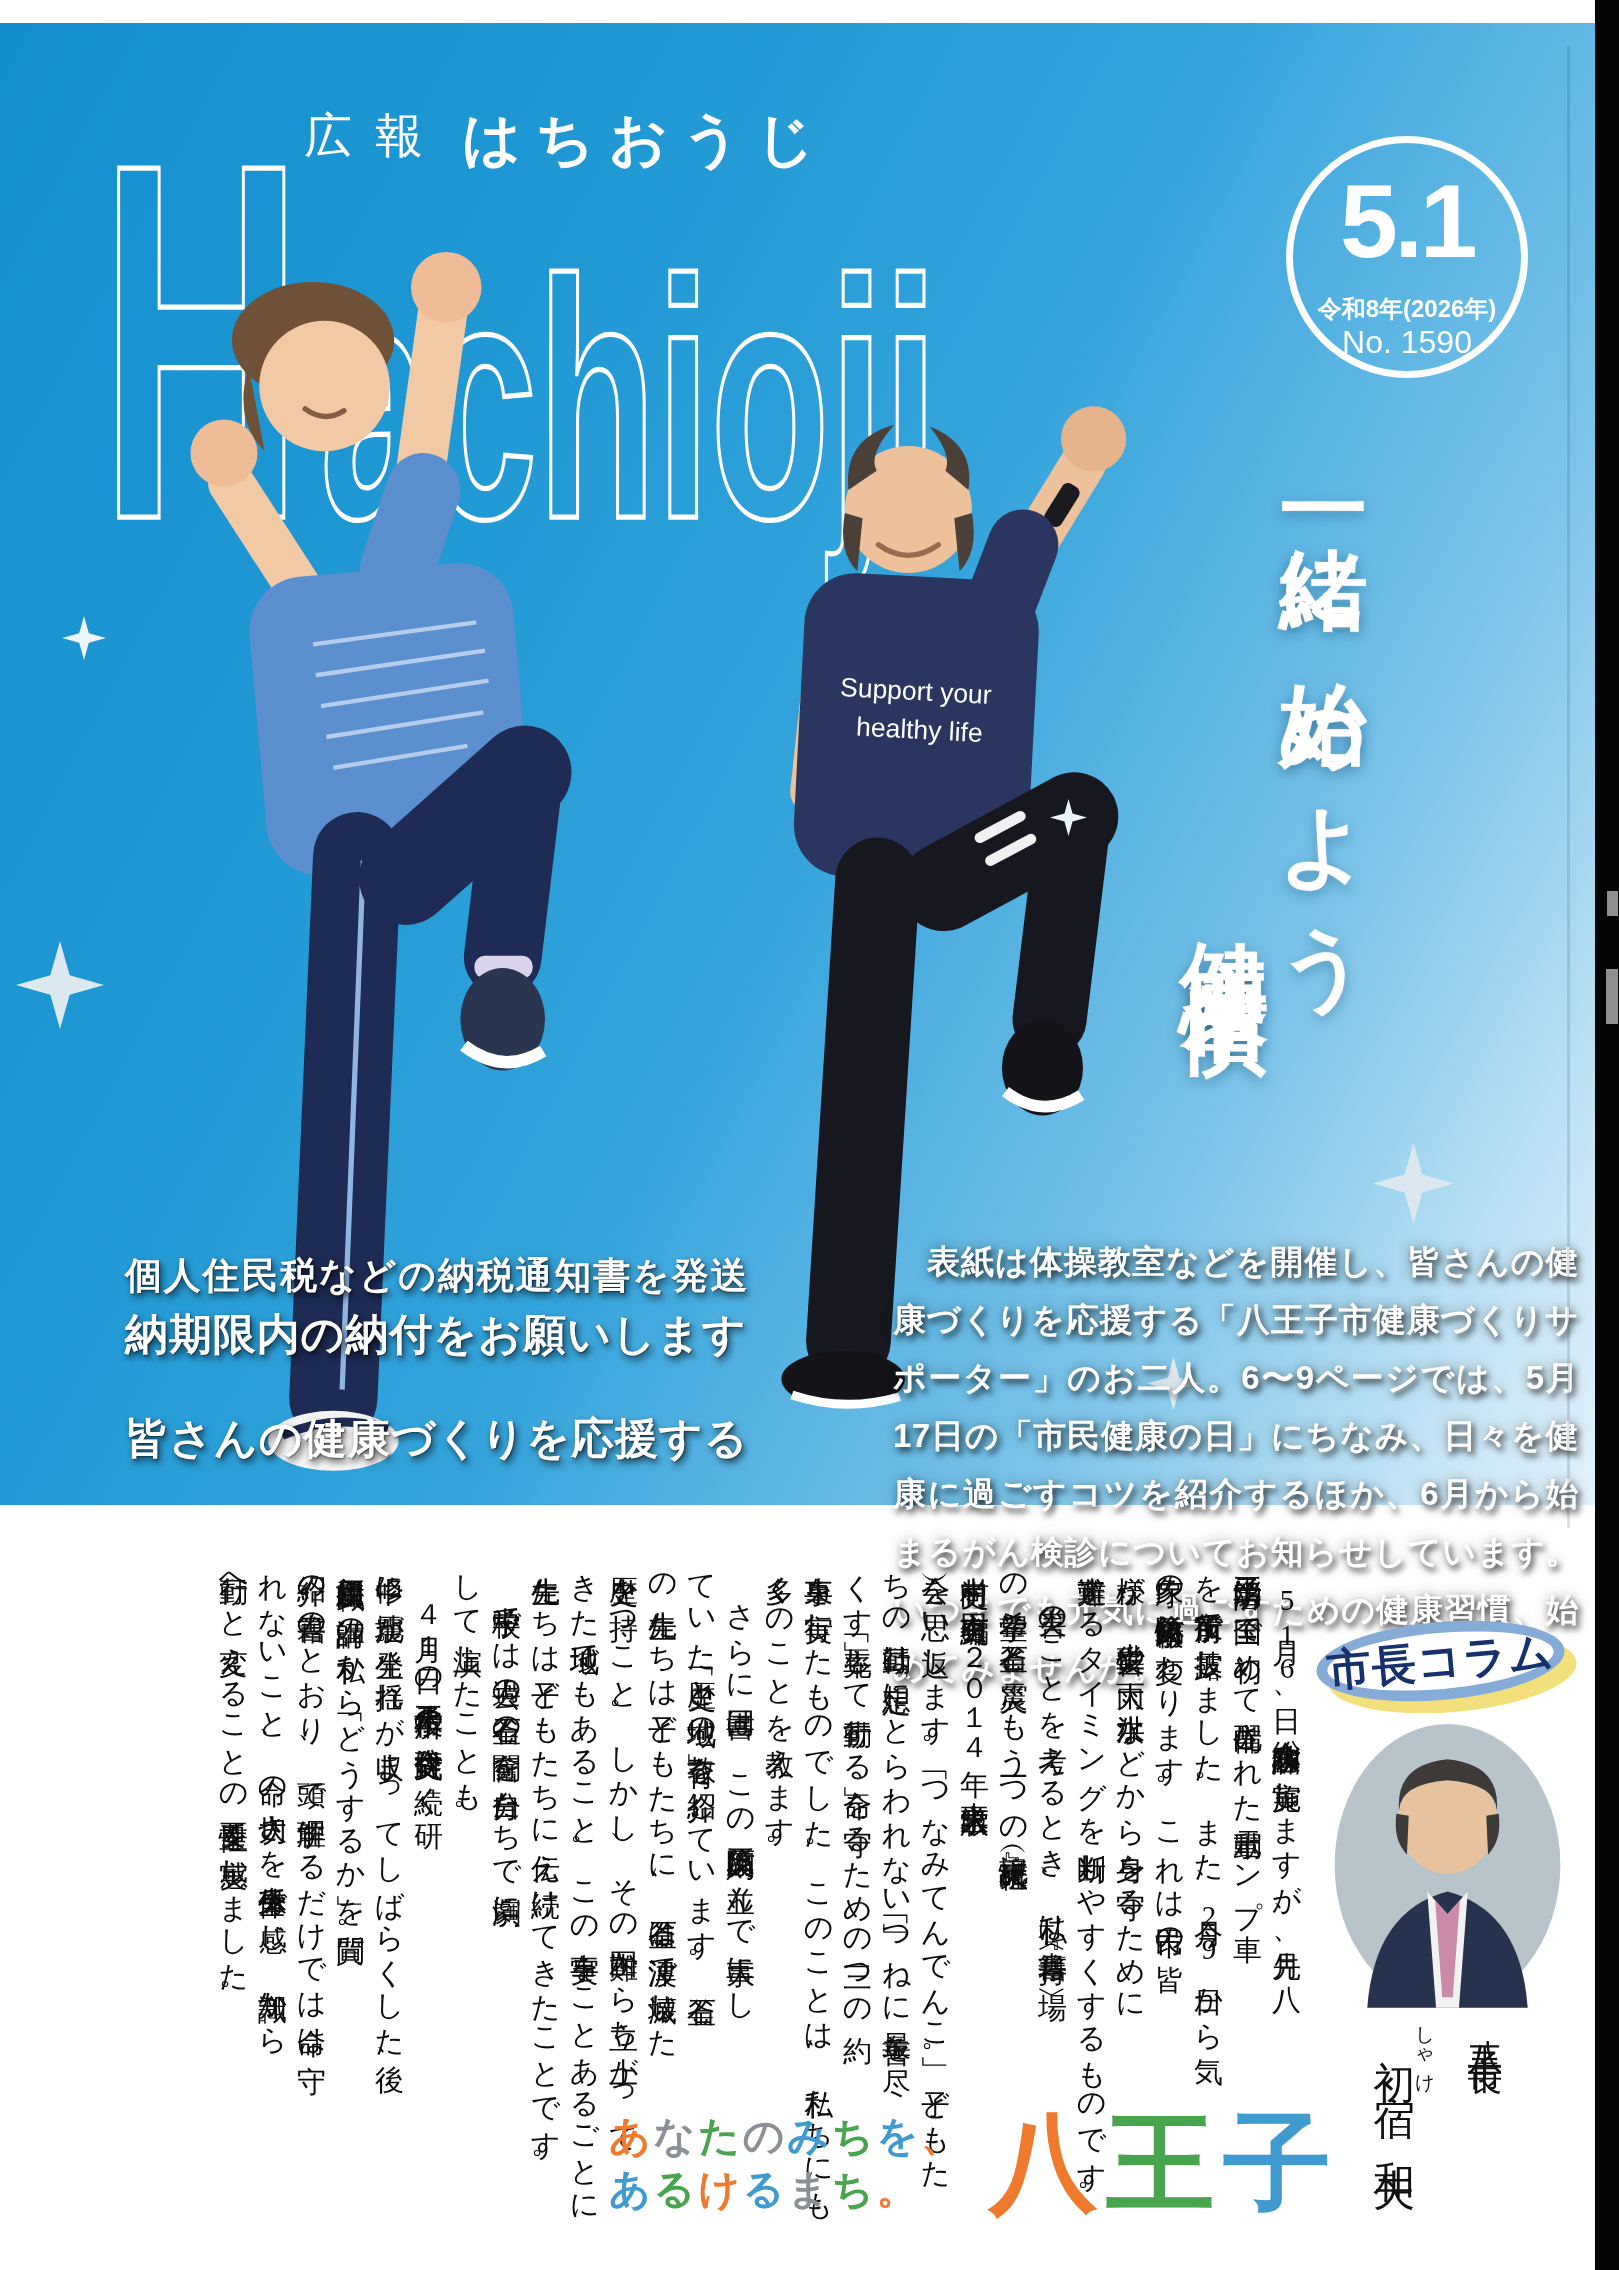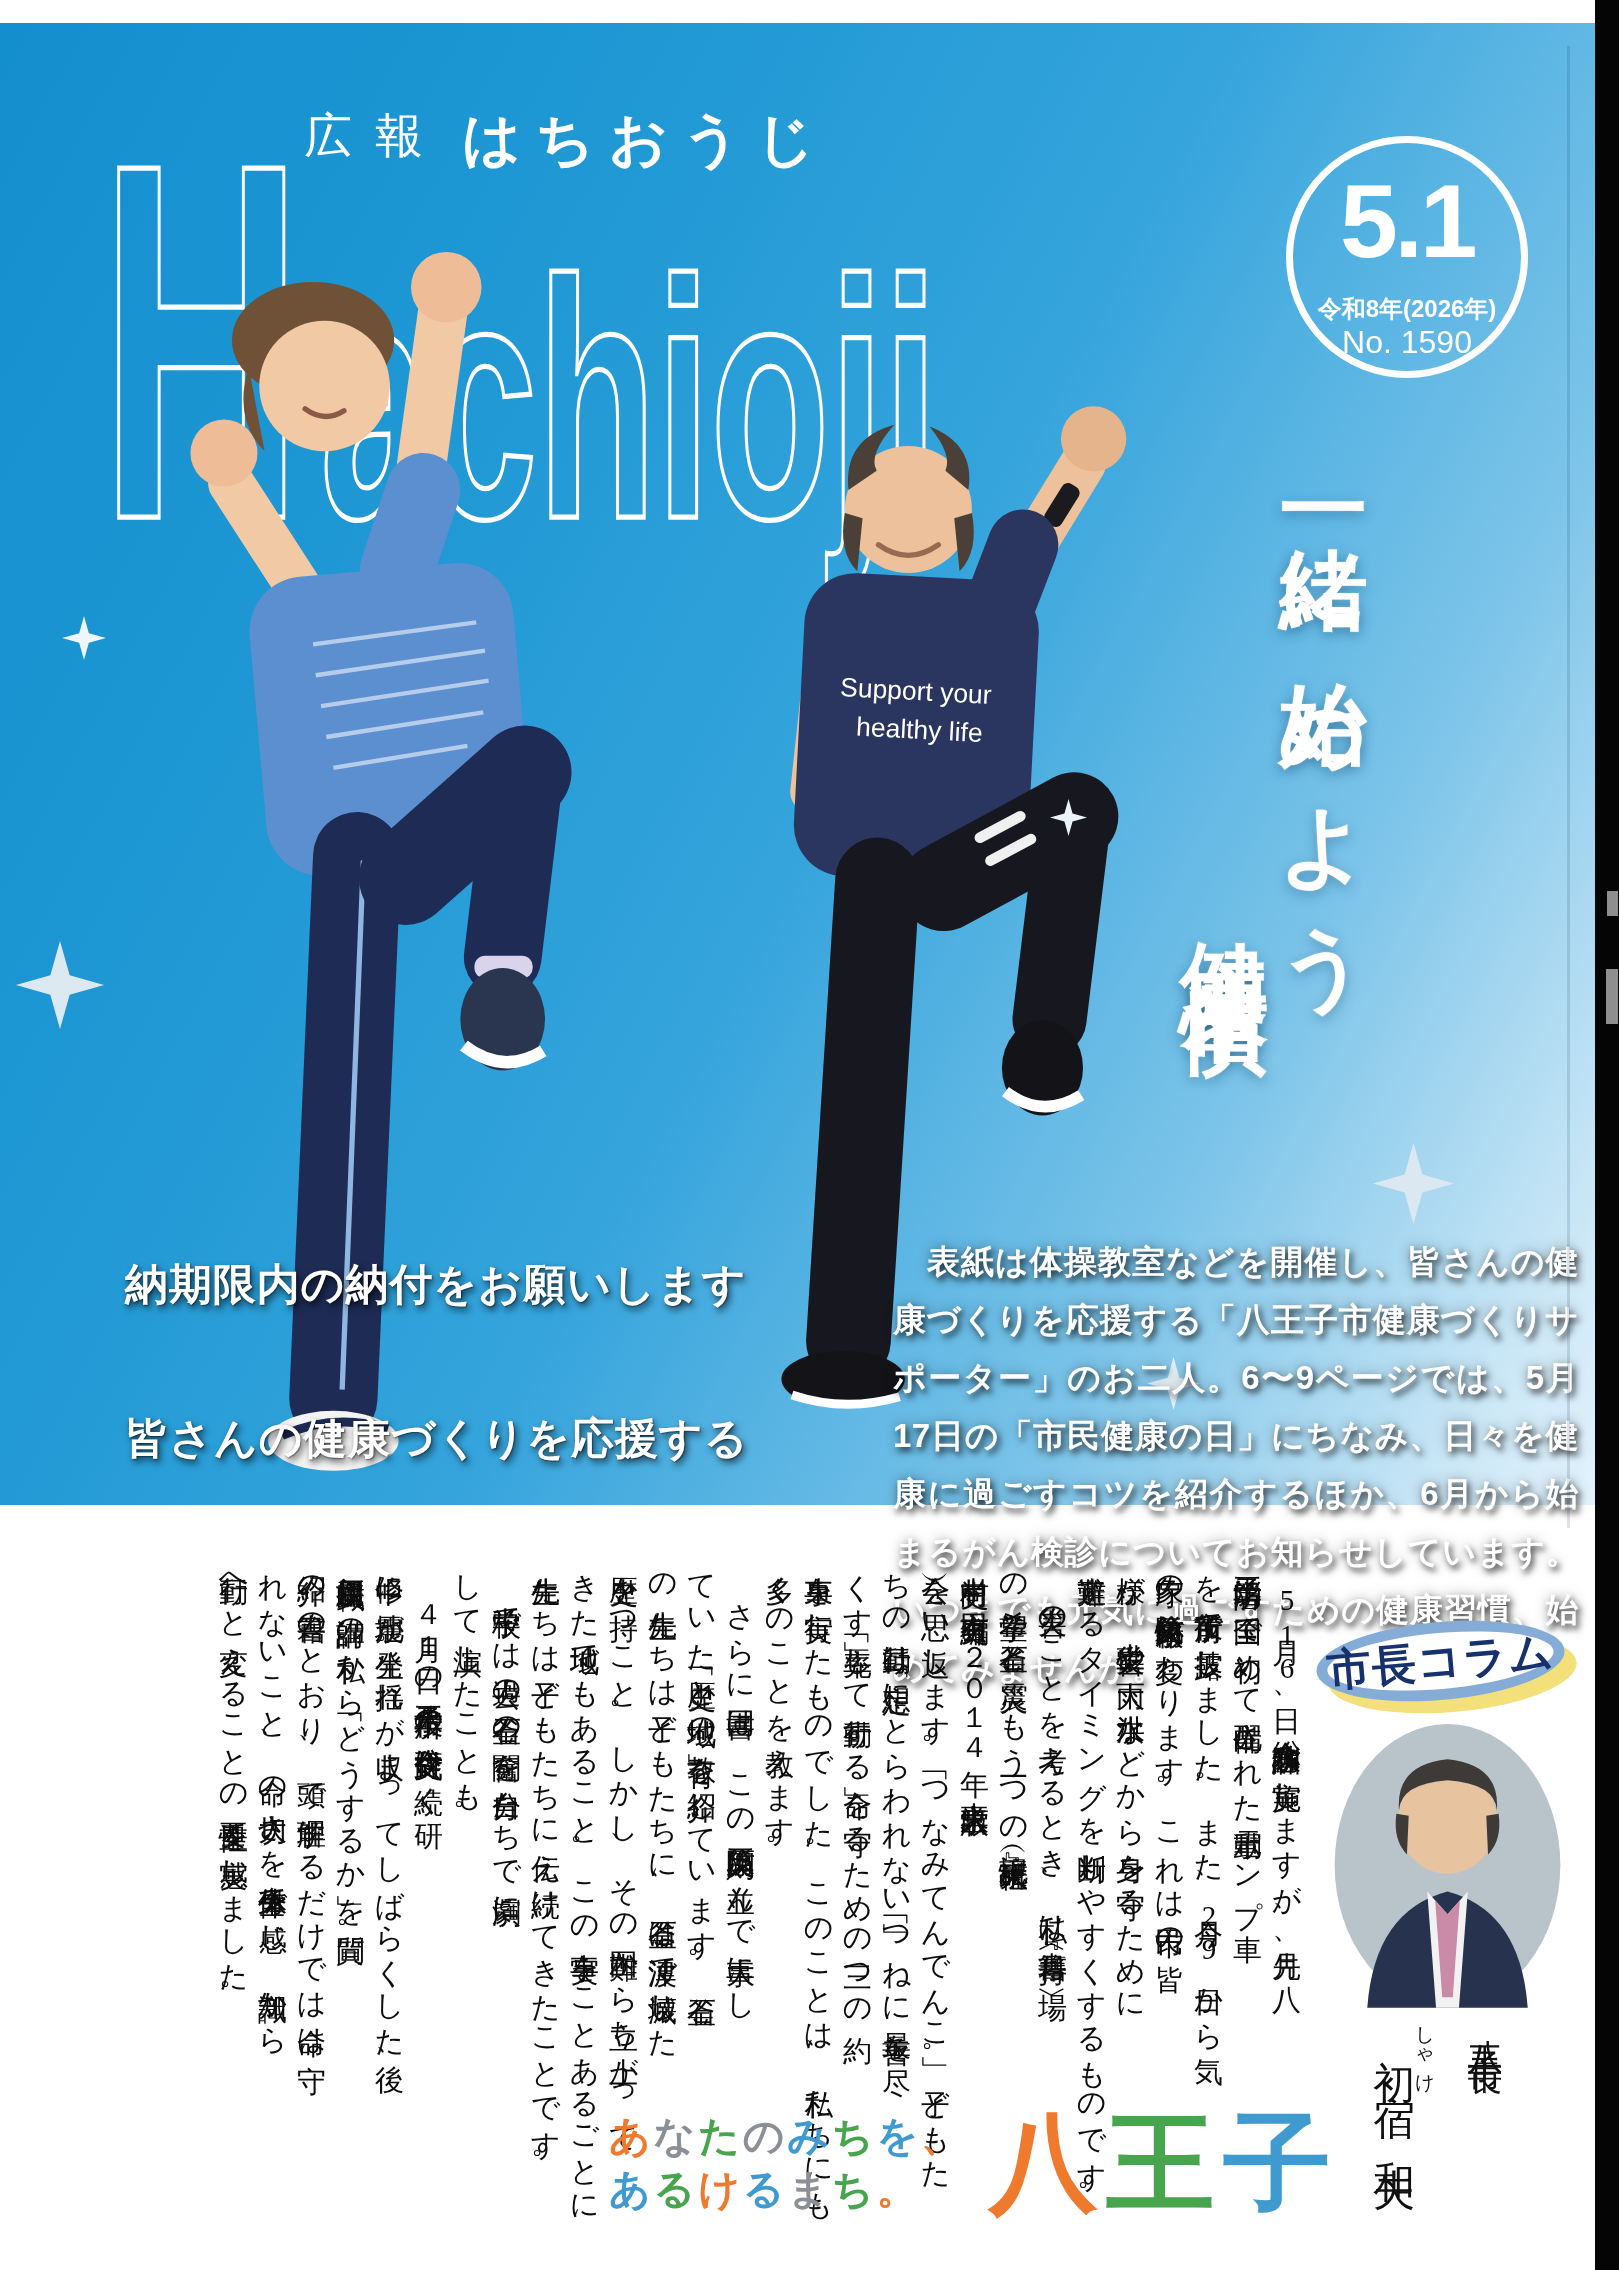--- a/index.html
+++ b/index.html
@@ -142,20 +142,21 @@
     <div class="issue-badge">
       <div class="date">5.1</div>
       <div class="era">令和8年(2026年)</div>
       <div class="number">No. 1590</div>
     </div>
 
     <div class="v-headline l1">一緒に始めよう</div>
     <div class="v-headline l2">健康習慣！</div>
 
     <div class="notice" style="top:1228px;">
+      <div class="sub">個人住民税などの納税通知書を発送</div>
       <div class="main">納期限内の納付をお願いします</div>
     </div>
     <div class="notice" style="top:1382px;">
       <div class="main">皆さんの健康づくりを応援する</div>
     </div>
 
     <div class="cover-caption">　表紙は体操教室などを開催し、皆さんの健康づくりを応援する「八王子市健康づくりサポーター」のお二人。6〜9ページでは、5月17日の「市民健康の日」にちなみ、日々を健康に過ごすコツを紹介するほか、6月から始まるがん検診についてお知らせしています。いつまでも元気に過ごすための健康習慣、始めてみませんか。</div>
 
     <div class="fold-line"></div>
   </div>

